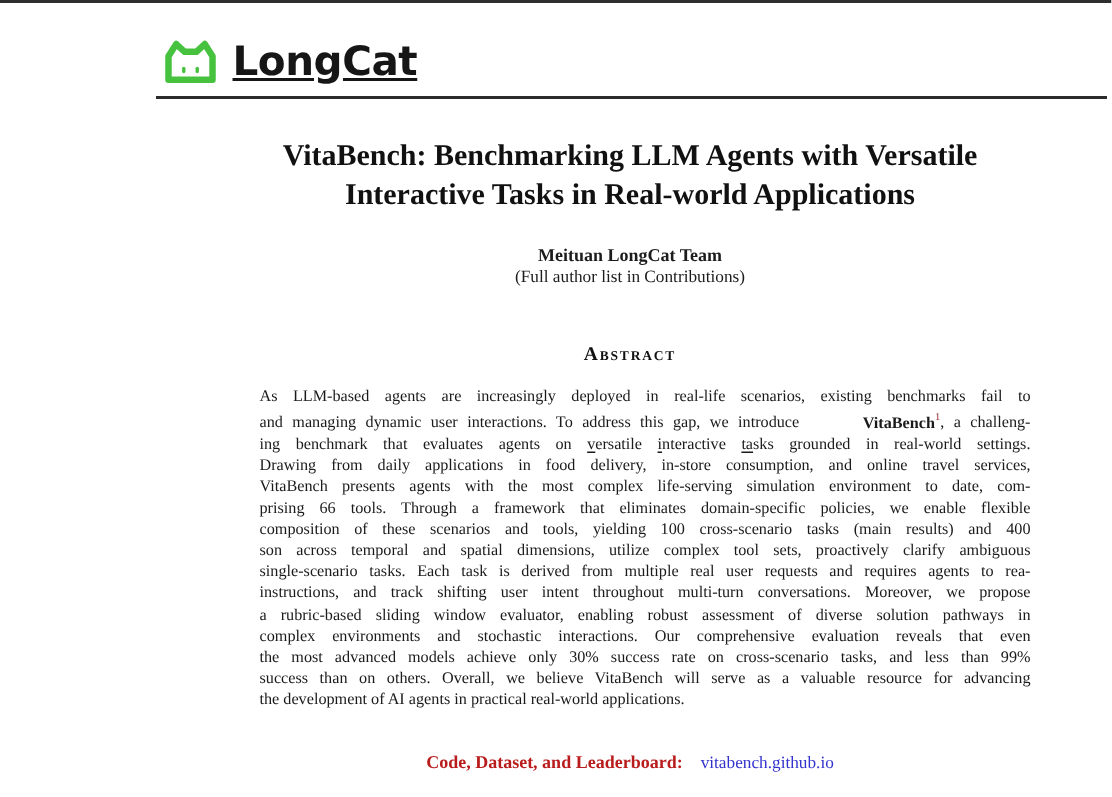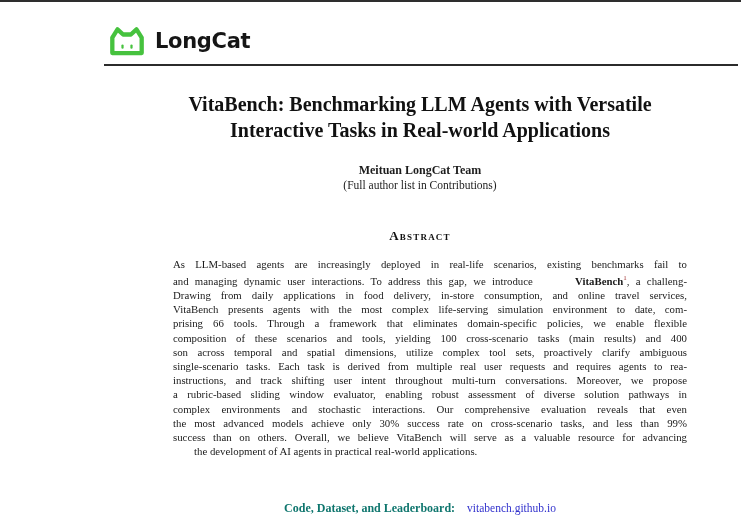--- a/index.html
+++ b/index.html
@@ -23,21 +23,21 @@
   }
   
   .brand{
     position:absolute;left:108px;top:25px;
     display:flex;align-items:center;gap:9px;
     cursor:pointer;
   }
   .brand-icon{width:38px;height:32px;color:var(--accent-green);display:block;}
   .brand-text{
     font-family:"DejaVu Sans", sans-serif;
-    font-weight:800;font-size:21px;letter-spacing:-0.3px;color:#161616;
+    font-weight:800;font-size:27px;letter-spacing:-0.3px;color:#161616;text-decoration:underline;
   }
   .header-rule{
     position:absolute;left:104px;top:64px;width:634px;height:2px;
     background:#2b2b2b;
   }
   
   .paper-title{
     position:absolute;left:88px;top:91px;width:664px;
     text-align:center;font-weight:700;font-size:20px;line-height:26px;color:#111;
   }
@@ -56,33 +56,33 @@
   }
   .abstract-body{
     position:absolute;left:173px;top:257px;width:514px;
     font-size:10.8px;line-height:14.2px;color:#1a1a1a;
   }
   .abs-line{
     text-align:justify;
     text-align-last:justify;
     white-space:normal;
   }
-  .abs-line:last-child{text-align-last:left;margin-left:21px;}
+  .abs-line:last-child{text-align-last:left;}
   .run-b{font-weight:700;margin-left:36px;}
   .run-sup{
     vertical-align:super;font-size:7px;color:var(--footnote-red);
     cursor:pointer;
   }
   .run-u{text-decoration:underline;text-underline-offset:1.5px;}
   
   .footer-line{
     position:absolute;left:88px;top:501px;width:664px;
     text-align:center;font-size:12px;
   }
-  .footer-label{font-weight:700;color:#0f766e;}
+  .footer-label{font-weight:700;color:#b91c1c;}
   .footer-gap{display:inline-block;width:12px;}
   .footer-link{
     font-family:Liberation Serif, serif;
     font-size:11.5px;color:var(--link-blue);
     text-decoration:none;cursor:pointer;
   }
 </style>
 </head>
 <body>
 
@@ -107,20 +107,21 @@
 <div class="authors">
   <div class="team">Meituan LongCat Team</div>
   <div class="note">(Full author list in Contributions)</div>
 </div>
 
 <div class="abstract-heading">Abstract</div>
 
 <div class="abstract-body">
     <div class="abs-line"><span>As LLM-based agents are increasingly deployed in real-life scenarios, existing benchmarks fail to</span></div>
     <div class="abs-line"><span>and managing dynamic user interactions. To address this gap, we introduce </span><span class="run-b">VitaBench</span><span class="run-sup">1</span><span>, a challeng-</span></div>
+    <div class="abs-line"><span>ing benchmark that evaluates agents on </span><span class="run-u">v</span><span>ersatile </span><span class="run-u">i</span><span>nteractive </span><span class="run-u">ta</span><span>sks grounded in real-world settings.</span></div>
     <div class="abs-line"><span>Drawing from daily applications in food delivery, in-store consumption, and online travel services,</span></div>
     <div class="abs-line"><span>VitaBench presents agents with the most complex life-serving simulation environment to date, com-</span></div>
     <div class="abs-line"><span>prising 66 tools. Through a framework that eliminates domain-specific policies, we enable flexible</span></div>
     <div class="abs-line"><span>composition of these scenarios and tools, yielding 100 cross-scenario tasks (main results) and 400</span></div>
     <div class="abs-line"><span>son across temporal and spatial dimensions, utilize complex tool sets, proactively clarify ambiguous</span></div>
     <div class="abs-line"><span>single-scenario tasks. Each task is derived from multiple real user requests and requires agents to rea-</span></div>
     <div class="abs-line"><span>instructions, and track shifting user intent throughout multi-turn conversations. Moreover, we propose</span></div>
     <div class="abs-line"><span>a rubric-based sliding window evaluator, enabling robust assessment of diverse solution pathways in</span></div>
     <div class="abs-line"><span>complex environments and stochastic interactions. Our comprehensive evaluation reveals that even</span></div>
     <div class="abs-line"><span>the most advanced models achieve only 30% success rate on cross-scenario tasks, and less than 99%</span></div>

